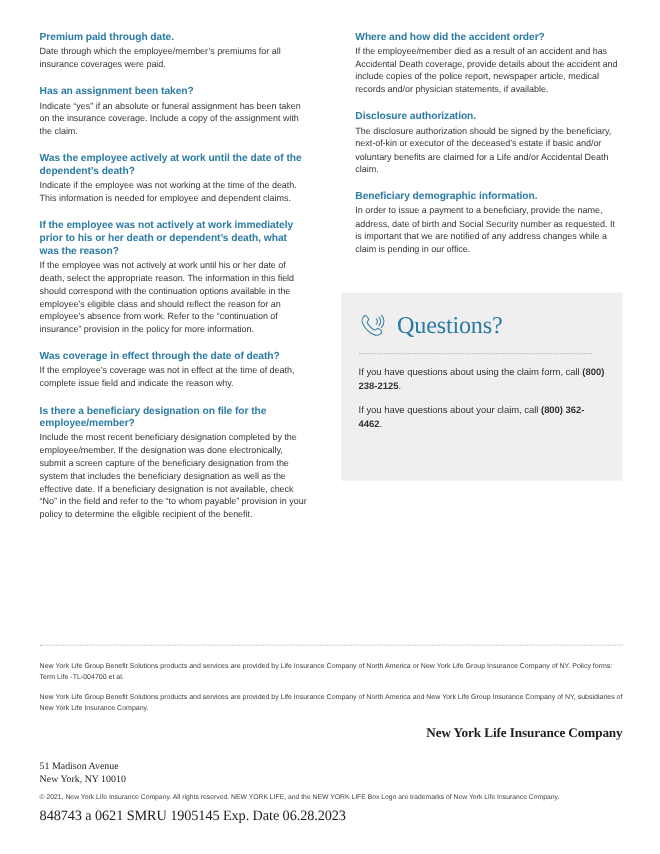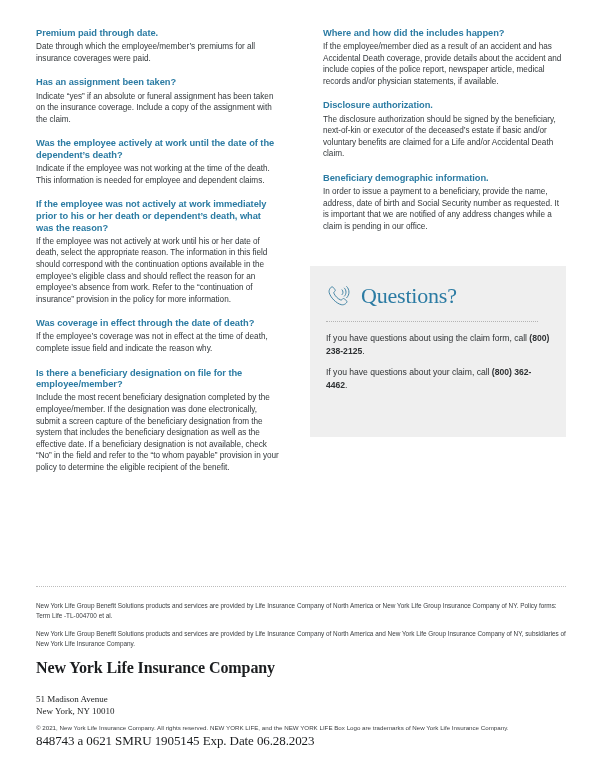--- a/index.html
+++ b/index.html
@@ -122,24 +122,25 @@
   .legal {
     font-size: 6.4px;
     line-height: 1.52;
     color: #3a3d40;
     margin: 0 0 9px 0;
     letter-spacing: -0.01px;
   }
   .company-name {
     font-family: "Liberation Serif", serif;
     font-weight: bold;
-    font-size: 16px;
+    font-size: 12px;
     color: #1b1d1f;
     margin: 10px 0 3px 0;
     letter-spacing: -0.1px;
+    text-align: right;
   }
   .address {
     font-family: "Liberation Serif", serif;
     font-size: 9px;
     line-height: 1.38;
     color: #1b1d1f;
     margin: 16px 0 5px 0;
   }
   .copyright {
     font-size: 6.2px;
@@ -195,21 +196,21 @@
       <div class="qa-block">
         <p class="q-head">Is there a beneficiary designation on file for the employee/member?</p>
         <p class="q-body">Include the most recent beneficiary designation completed by the employee/member. If the designation was done electronically, submit a screen capture of the beneficiary designation from the system that includes the beneficiary designation as well as the effective date. If a beneficiary designation is not available, check “No” in the field and refer to the “to whom payable” provision in your policy to determine the eligible recipient of the benefit.</p>
       </div>
 
     </div>
 
     <div class="col">
 
       <div class="qa-block">
-        <p class="q-head">Where and how did the includes happen?</p>
+        <p class="q-head">Where and how did the accident order?</p>
         <p class="q-body">If the employee/member died as a result of an accident and has Accidental Death coverage, provide details about the accident and include copies of the police report, newspaper article, medical records and/or physician statements, if available.</p>
       </div>
 
       <div class="qa-block">
         <p class="q-head">Disclosure authorization.</p>
         <p class="q-body">The disclosure authorization should be signed by the beneficiary, next-of-kin or executor of the deceased’s estate if basic and/or voluntary benefits are claimed for a Life and/or Accidental Death claim.</p>
       </div>
 
       <div class="qa-block">
         <p class="q-head">Beneficiary demographic information.</p>

